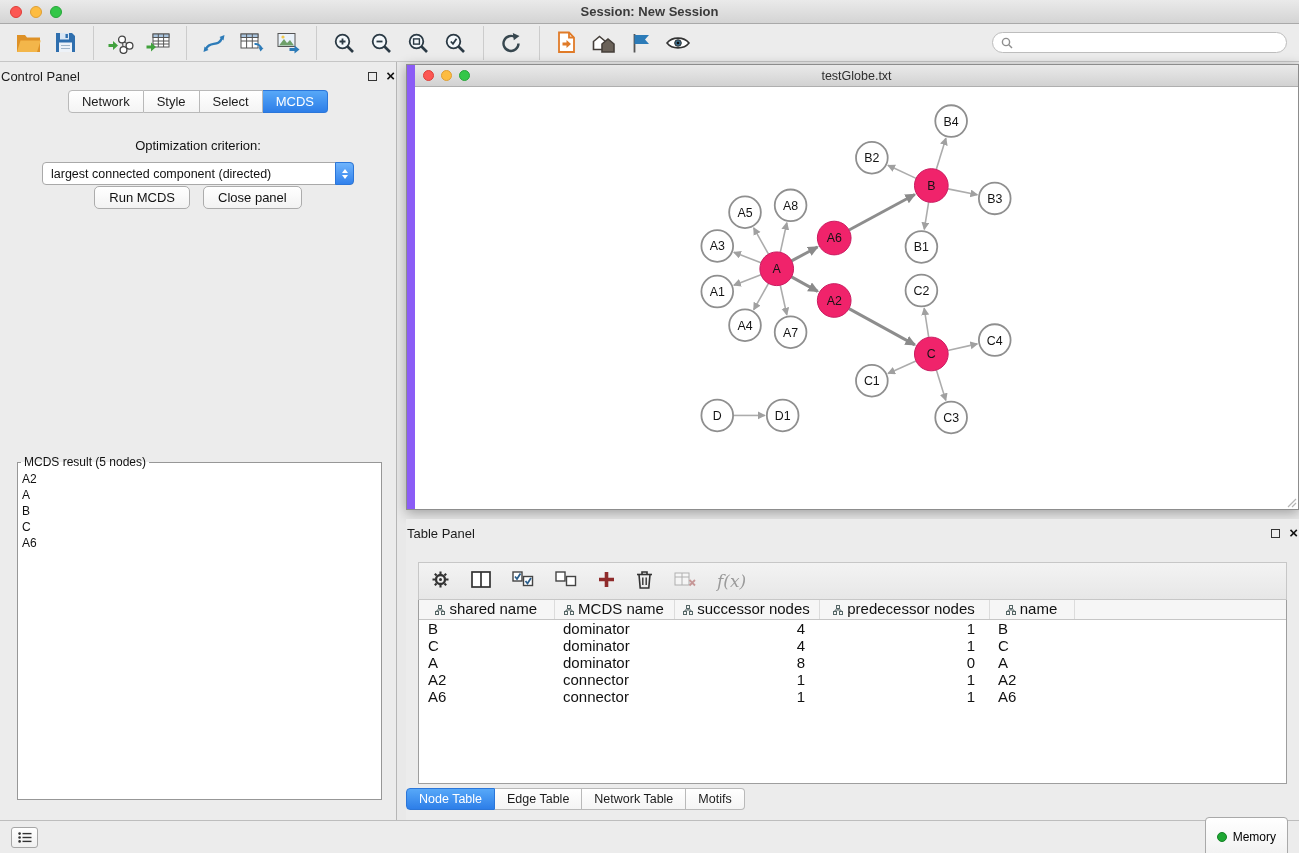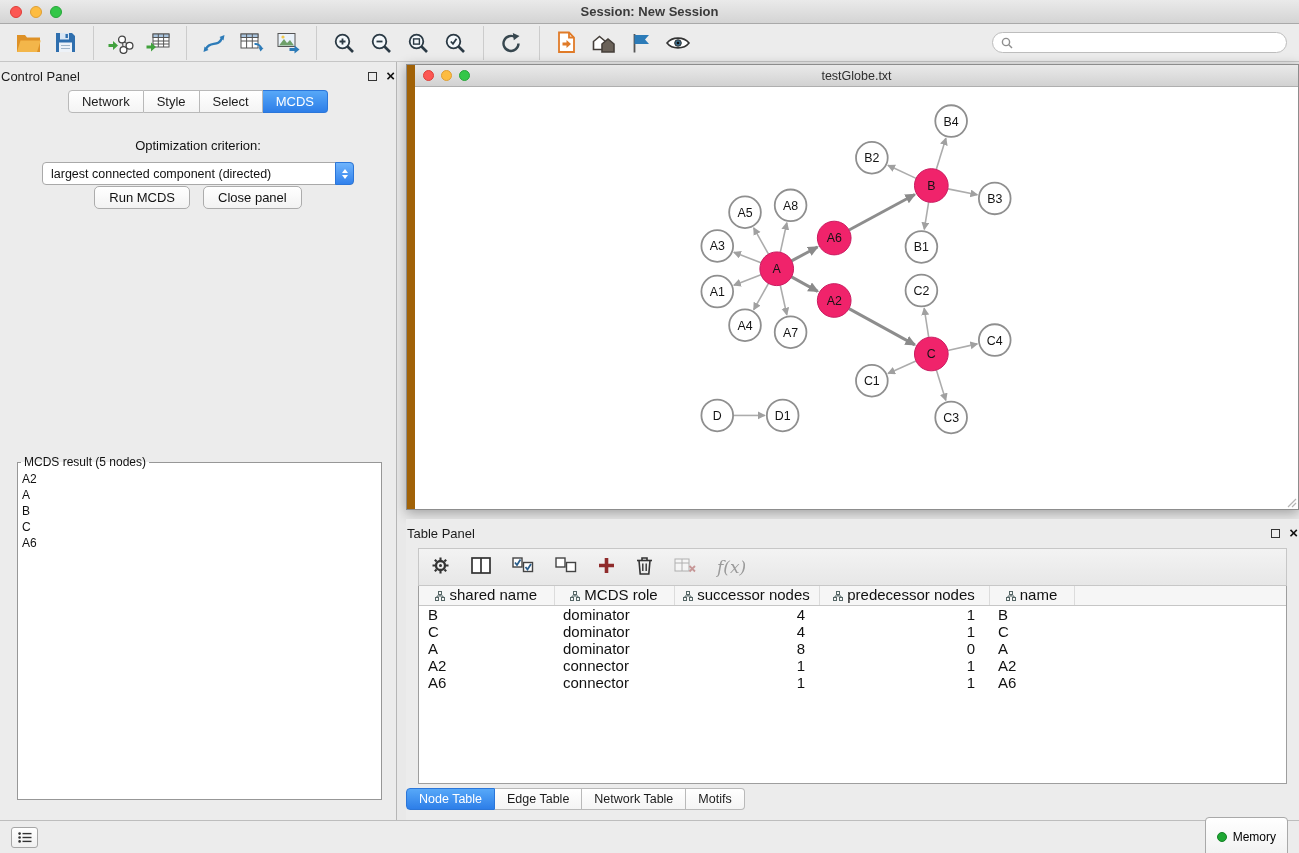--- a/index.html
+++ b/index.html
@@ -54,34 +54,34 @@
          border-radius:5px; color:#111; font-family:inherit; }
   .result-box { position:absolute; left:17px; right:14px; top:393px; bottom:20px; background:#fff;
                 border:1px solid #979797; padding:0; }
   .result-box legend { font-size:12px; margin-left:3px; padding:0 3px; }
   .result-list { padding:2px 4px; font-size:12px; line-height:16px; }
 
   
   .right-side { flex:1; display:flex; flex-direction:column; background:#E9E9E9; padding-left:9px; }
 
   
-  .network-window { height:446px; margin-top:2px; border:1px solid #8D8D8D; background:#a16207;
+  .network-window { height:446px; margin-top:2px; border:1px solid #8D8D8D; background:#8b5cf6;
                     box-shadow:0 3px 12px rgba(0,0,0,0.32); display:flex; flex-direction:column; flex-shrink:0;padding-left:8px; }
   .inner-titlebar { height:22px; background:linear-gradient(#EAEAEA,#D2D2D2); border-bottom:1px solid #AFAFAF;
                     position:relative; display:flex; align-items:center; justify-content:center; flex-shrink:0; }
   .inner-titlebar .lights { left:8px; top:5px; gap:7px; }
   .inner-titlebar .light { width:11px; height:11px; }
   .inner-titlebar .title { font-size:12.5px; color:#2e2e2e; }
   .canvas { flex:1; position:relative; background:#fff; }
   .canvas svg.graph { position:absolute; left:0; top:0; width:100%; height:100%; }
   .resize-grip { position:absolute; right:1px; bottom:1px; }
 
   
   .table-panel { flex:1; margin-top:9px; background:#ECECEC; display:flex; flex-direction:column; }
-  .table-toolbar { height:38px; margin:1px 12px 0; border:1px solid #C7C7C7; background:linear-gradient(#F3F3F3,#E7E7E7);
+  .table-toolbar { height:38px; margin:15px 12px 0; border:1px solid #C7C7C7; background:linear-gradient(#F3F3F3,#E7E7E7);
                    display:flex; align-items:center; padding:0 12px; gap:21px; }
   .fx { font-family:"DejaVu Serif", serif; font-style:italic; font-size:17px; color:#9A9A9A; }
   .table-area { margin:0 12px; border:1px solid #9E9E9E; border-top:none; background:#fff; flex:1; overflow:hidden; }
   table.node-table { border-collapse:collapse; width:100%; font-size:15px; table-layout:fixed; }
   .node-table th { font-weight:normal; background:#F6F6F6; border-bottom:1px solid #C6C6C6; border-right:1px solid #DCDCDC;
                    height:19px; padding:0 6px; white-space:nowrap; overflow:hidden; }
   .node-table th .hlab { vertical-align:1px; margin-left:4px; }
   .node-table td { height:16px; padding:0 9px; white-space:nowrap; overflow:hidden; }
   .node-table td.num { text-align:right; padding-right:14px; }
   .bottom-tabs { display:flex; justify-content:flex-start; margin:4px 0 10px; }
@@ -480,21 +480,21 @@
                         <rect x="3.5" y="0.5" width="3" height="3" fill="none" stroke="#566"></rect>
                         <rect x="0.5" y="6.5" width="3" height="3" fill="none" stroke="#566"></rect>
                         <rect x="6.5" y="6.5" width="3" height="3" fill="none" stroke="#566"></rect>
                         <path d="M5 3.5 V5 M2 6.5 V5 H8 V6.5" stroke="#566" fill="none"></path>
                       </svg></span><span class="hlab">shared name</span></th>
                   <th><span><svg width="10" height="10" viewBox="0 0 10 10">
                         <rect x="3.5" y="0.5" width="3" height="3" fill="none" stroke="#566"></rect>
                         <rect x="0.5" y="6.5" width="3" height="3" fill="none" stroke="#566"></rect>
                         <rect x="6.5" y="6.5" width="3" height="3" fill="none" stroke="#566"></rect>
                         <path d="M5 3.5 V5 M2 6.5 V5 H8 V6.5" stroke="#566" fill="none"></path>
-                      </svg></span><span class="hlab">MCDS role</span></th>
+                      </svg></span><span class="hlab">MCDS name</span></th>
                   <th><span><svg width="10" height="10" viewBox="0 0 10 10">
                         <rect x="3.5" y="0.5" width="3" height="3" fill="none" stroke="#566"></rect>
                         <rect x="0.5" y="6.5" width="3" height="3" fill="none" stroke="#566"></rect>
                         <rect x="6.5" y="6.5" width="3" height="3" fill="none" stroke="#566"></rect>
                         <path d="M5 3.5 V5 M2 6.5 V5 H8 V6.5" stroke="#566" fill="none"></path>
                       </svg></span><span class="hlab">successor nodes</span></th>
                   <th><span><svg width="10" height="10" viewBox="0 0 10 10">
                         <rect x="3.5" y="0.5" width="3" height="3" fill="none" stroke="#566"></rect>
                         <rect x="0.5" y="6.5" width="3" height="3" fill="none" stroke="#566"></rect>
                         <rect x="6.5" y="6.5" width="3" height="3" fill="none" stroke="#566"></rect>

